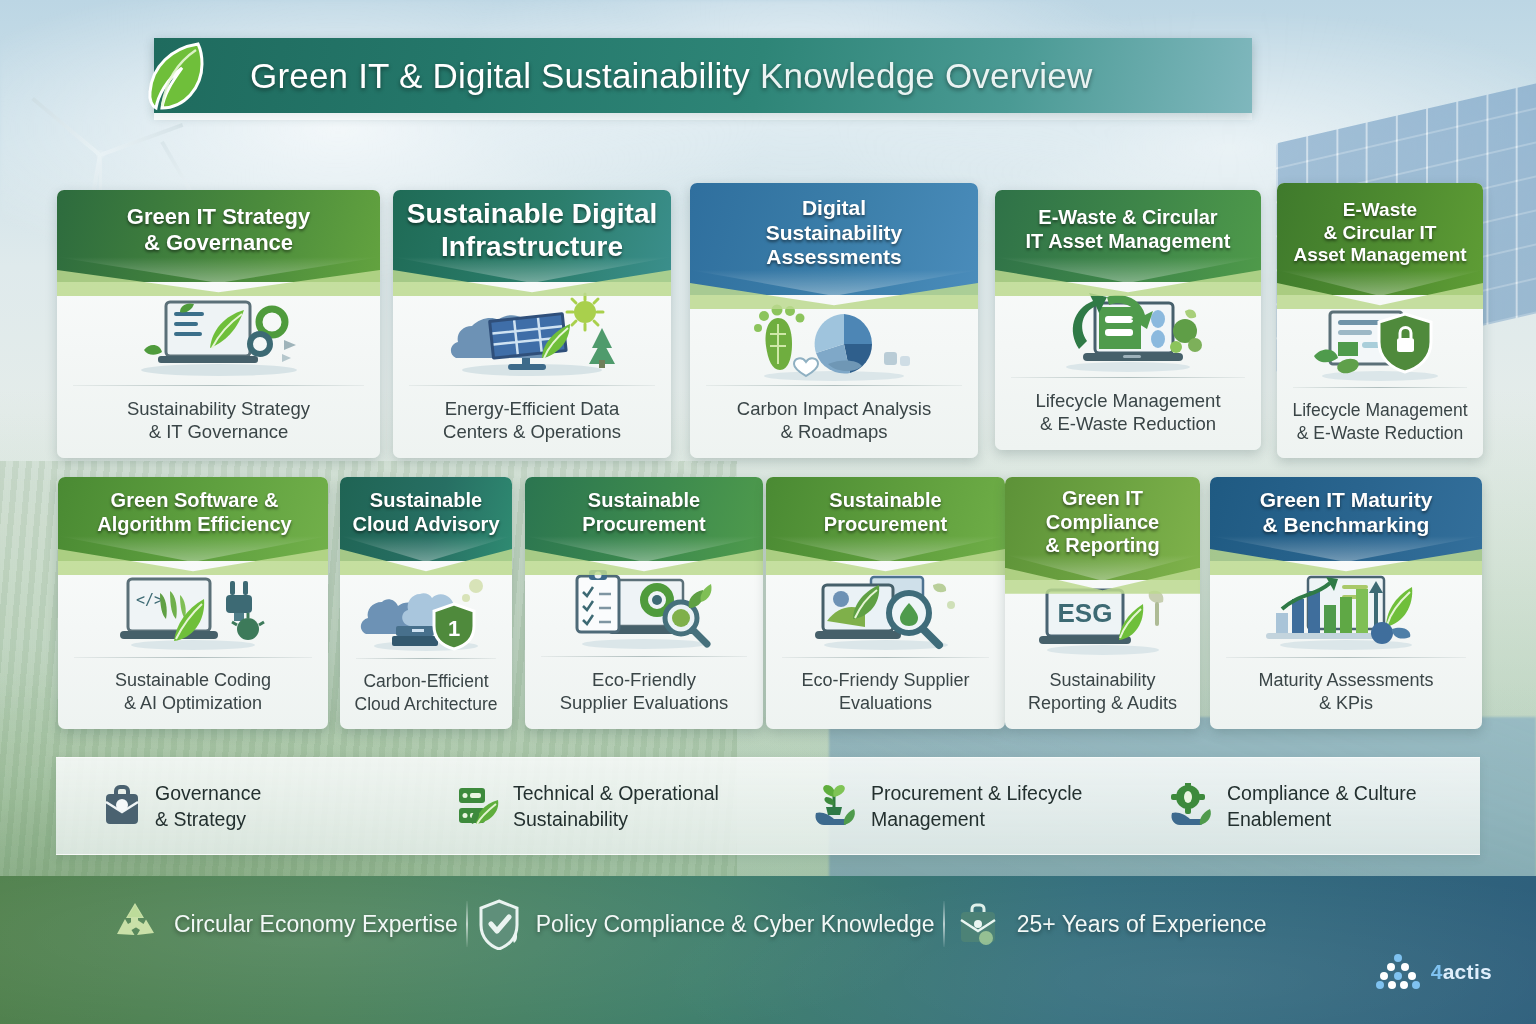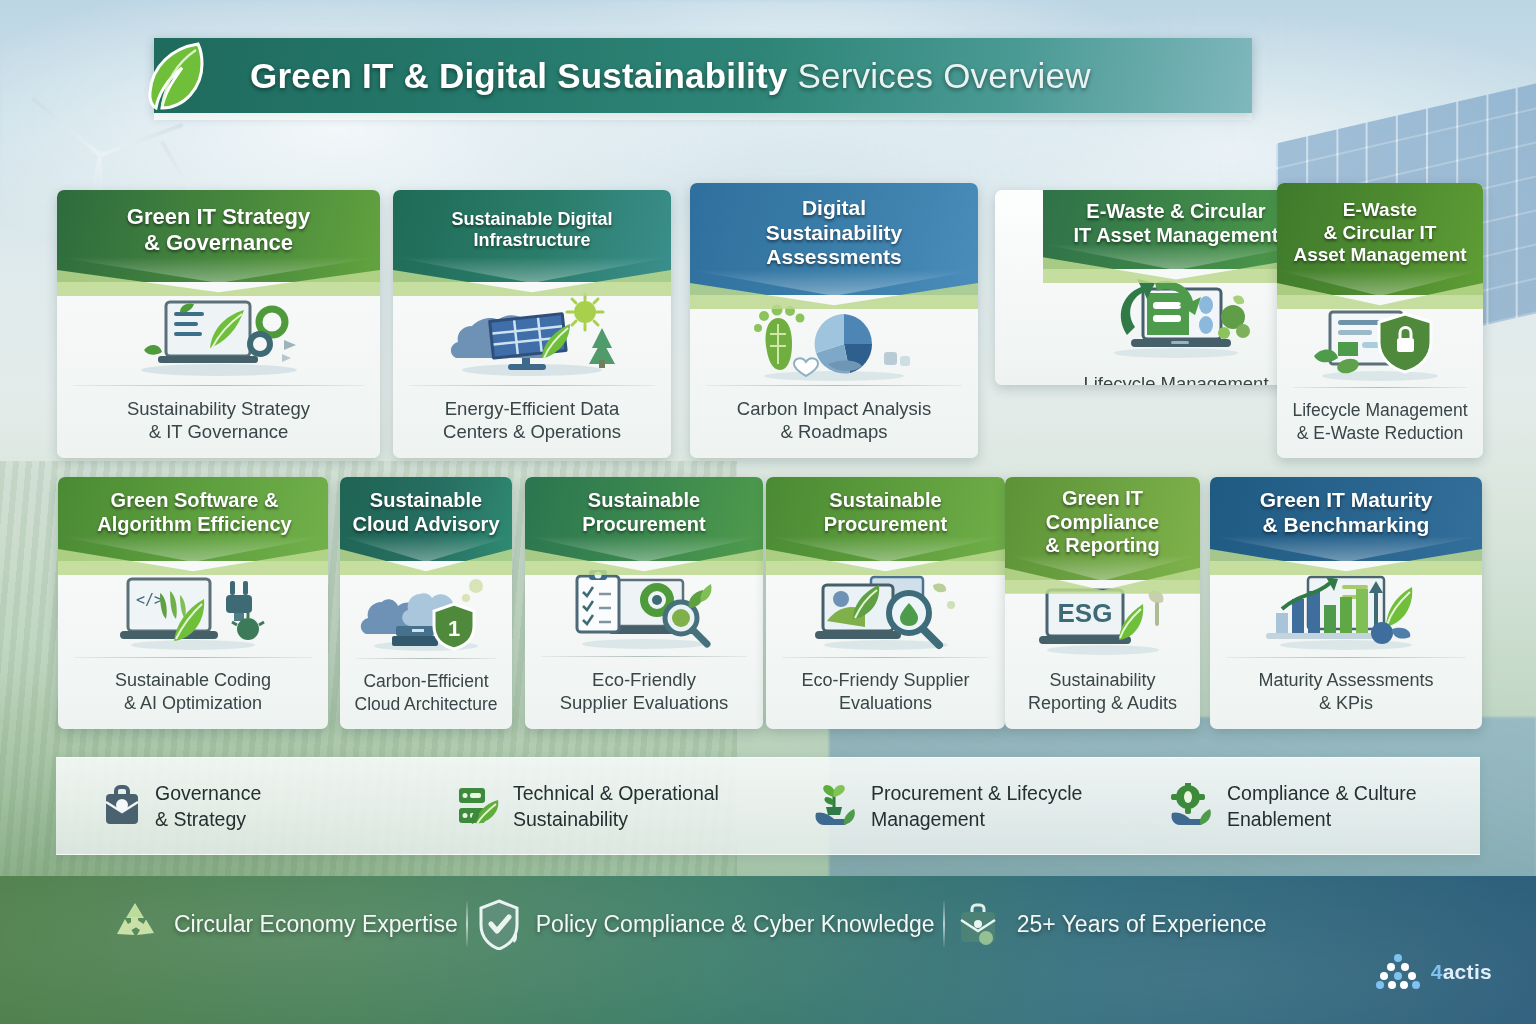--- a/index.html
+++ b/index.html
@@ -65,21 +65,21 @@
   .titlebar{position:absolute;left:154px;top:38px;width:1098px;height:75px;
     background:linear-gradient(100deg,#1f6b5e 0%,#24776a 28%,#2e8577 55%,#4a9a94 78%,#7fb7bd 100%);
     box-shadow:0 3px 10px rgba(30,70,70,.28);
     display:flex;align-items:center;
   }
   .titlebar:after{content:"";position:absolute;left:0;right:0;bottom:-7px;height:7px;
     background:linear-gradient(90deg,rgba(255,255,255,.75),rgba(255,255,255,.25));}
   .leaf-logo{position:absolute;left:-18px;top:-2px;width:78px;height:78px;}
   .title-text{margin-left:96px;font-size:35px;letter-spacing:.2px;
     text-shadow:0 2px 4px rgba(0,0,0,.45);color:#ffffff;white-space:nowrap;}
-  .title-strong{font-weight:bold;text-align:center;}
+  .title-strong{font-weight:normal;text-align:center;}
   .title-light{font-weight:normal;color:#eaf3f2;}
 
   
   .card{position:absolute;background:linear-gradient(180deg,#fdfefe 0%,#f4f7f6 60%,#eef3f1 100%);
     border-radius:7px;box-shadow:0 4px 12px rgba(40,70,70,.22);overflow:hidden;
     display:flex;flex-direction:column;}
   .card-head{position:relative;color:#fff;text-align:center;
     display:flex;align-items:center;justify-content:center;
     padding:10px 8px 22px;box-sizing:border-box;}
   .card-head .htxt{font-weight:bold;line-height:1.18;
@@ -152,21 +152,21 @@
       <div class="blade" style="transform:rotate(120deg)"></div>
       <div class="blade" style="transform:rotate(240deg)"></div>
     </div>
   </div>
 
   <div class="titlebar">
     <svg class="leaf-logo" viewBox="0 0 78 78">
       <path d="M62 8 C36 12 16 30 14 56 C13 64 16 70 20 72 C22 60 30 44 46 32 C36 46 28 58 26 72 C48 72 66 52 66 28 C66 20 64 12 62 8Z" fill="#6fbf3a" stroke="#ffffff" stroke-width="3"></path>
       <path d="M60 14 C42 26 30 44 26 70" fill="none" stroke="#e8f7d6" stroke-width="2.4" opacity=".9"></path>
     </svg>
-    <div class="title-text"><span class="title-strong">Green IT &amp; Digital Sustainability</span><span class="title-light"> Services Overview</span></div>
+    <div class="title-text"><span class="title-strong">Green IT &amp; Digital Sustainability</span><span class="title-light"> Knowledge Overview</span></div>
   </div>
 
   <div class="card" style="left:57px;top:190px;width:323px;height:268px;">
     <div class="card-head" style="height:92px;background:linear-gradient(105deg,#2d6b3e,#4b8b3c 60%,#63a33f);">
       <div class="htxt" style="font-size:22px">Green IT Strategy<br>&amp; Governance</div>
       <div class="notch-light"></div>
         <div class="notch"></div>
     </div>
     <div class="card-icon">
       <svg width="190" height="86" viewBox="0 0 190 86">
@@ -185,21 +185,21 @@
         <path d="M158 62 l9 4 -9 4Z" fill="#b5c7cc"></path>
         <path d="M20 58 c6 -8 16 -6 18 2 -6 4 -14 4 -18 -2Z" fill="#4f9b3c"></path>
       </svg>
     </div>
     <div class="card-divider"></div>
     <div class="card-sub" style="font-size:18.5px">Sustainability Strategy<br>&amp; IT Governance</div>
   </div>
 
   <div class="card" style="left:393px;top:190px;width:278px;height:268px;">
     <div class="card-head" style="height:92px;background:linear-gradient(105deg,#1f6b56,#2b7d6b 55%,#3b8f8c);">
-      <div class="htxt" style="font-size:18px">Sustainable Digital<br>Infrastructure</div>
+      <div class="htxt" style="font-size:28px">Sustainable Digital<br>Infrastructure</div>
       <div class="notch-light"></div>
         <div class="notch"></div>
     </div>
     <div class="card-icon">
       <svg width="180" height="86" viewBox="0 0 180 86">
         <ellipse cx="90" cy="78" rx="70" ry="6" fill="#d7e3e6"></ellipse>
         <path d="M30 34 c-10 0 -16 8 -14 16 -8 2 -10 12 -2 16 h86 c10 0 14 -10 8 -16 2 -12 -10 -20 -20 -16 -6 -12 -22 -14 -32 -6 -6 -4 -18 -2 -26 6Z" fill="#6d92b5"></path>
         <g transform="translate(46,28) rotate(-6)">
           <rect x="0" y="0" width="76" height="40" rx="2" fill="#2f4f7a"></rect>
           <rect x="3" y="3" width="70" height="34" fill="#3f6ea8"></rect>
@@ -251,21 +251,21 @@
         <path d="M62 60 c4 -6 12 -4 12 2 0 5 -7 9 -12 12 -5 -3 -12 -7 -12 -12 0 -6 8 -8 12 -2Z" fill="#fff" stroke="#8fb0c2" stroke-width="2"></path>
         <path d="M84 62 c14 -6 30 -4 34 2 -6 6 -24 8 -34 -2Z" fill="#6f97b5"></path>
         <rect x="140" y="50" width="13" height="13" rx="3" fill="#b9ccd6"></rect>
         <rect x="156" y="54" width="10" height="10" rx="3" fill="#cfdde5"></rect>
       </svg>
     </div>
     <div class="card-divider"></div>
     <div class="card-sub" style="font-size:18.5px">Carbon Impact Analysis<br>&amp; Roadmaps</div>
   </div>
 
-  <div class="card" style="left:995px;top:190px;width:266px;height:195px;padding-left:48px;">
+  <div class="card" style="left:995px;top:190px;width:266px;height:260px;">
     <div class="card-head" style="height:92px;background:linear-gradient(105deg,#2f7248,#3f8749 55%,#4f9a4a);">
       <div class="htxt" style="font-size:20px">E-Waste &amp; Circular<br>IT Asset Management</div>
       <div class="notch-light"></div>
         <div class="notch"></div>
     </div>
     <div class="card-icon">
       <svg width="170" height="84" viewBox="0 0 170 84">
         <ellipse cx="85" cy="78" rx="62" ry="5" fill="#dbe6e9"></ellipse>
         <rect x="52" y="14" width="78" height="50" rx="4" fill="#f2f6f8" stroke="#47606c" stroke-width="3"></rect>
         <rect x="56" y="18" width="42" height="42" fill="#4f9b4c"></rect>

